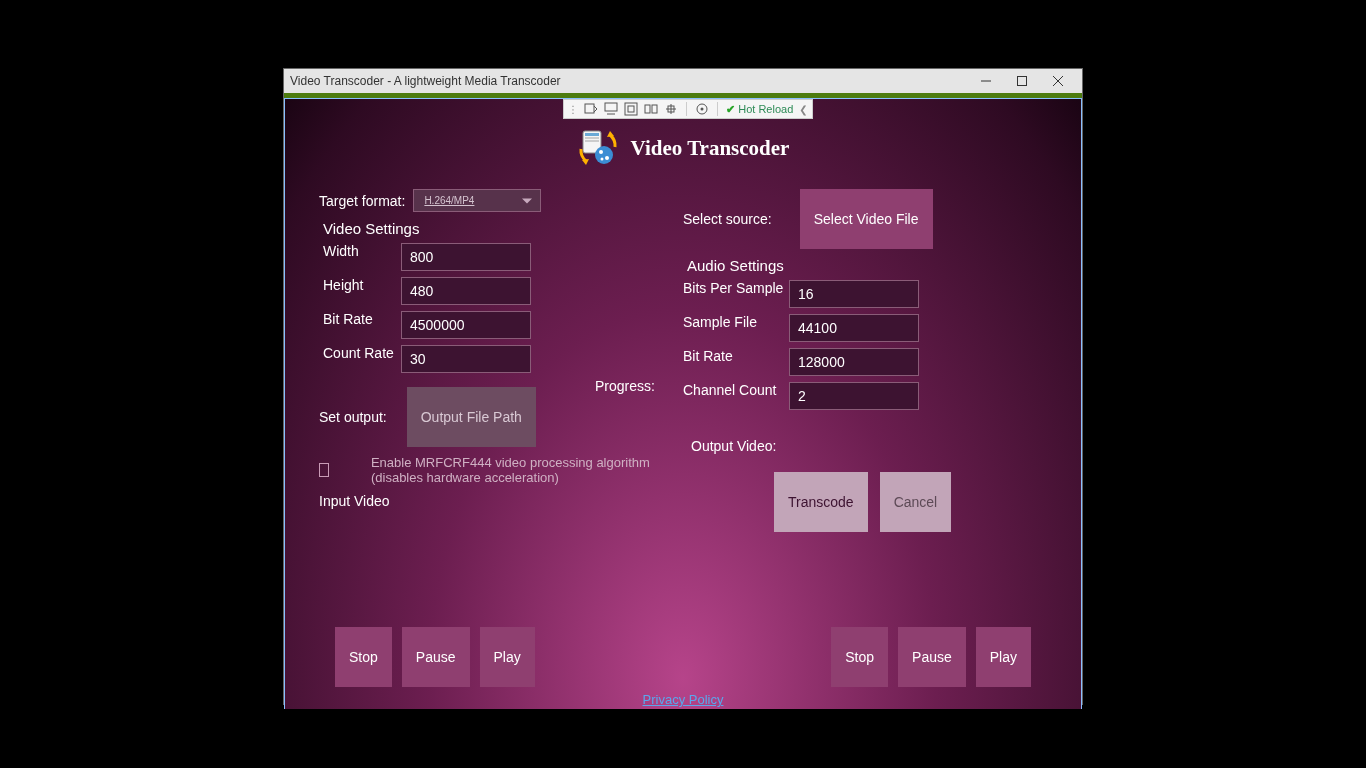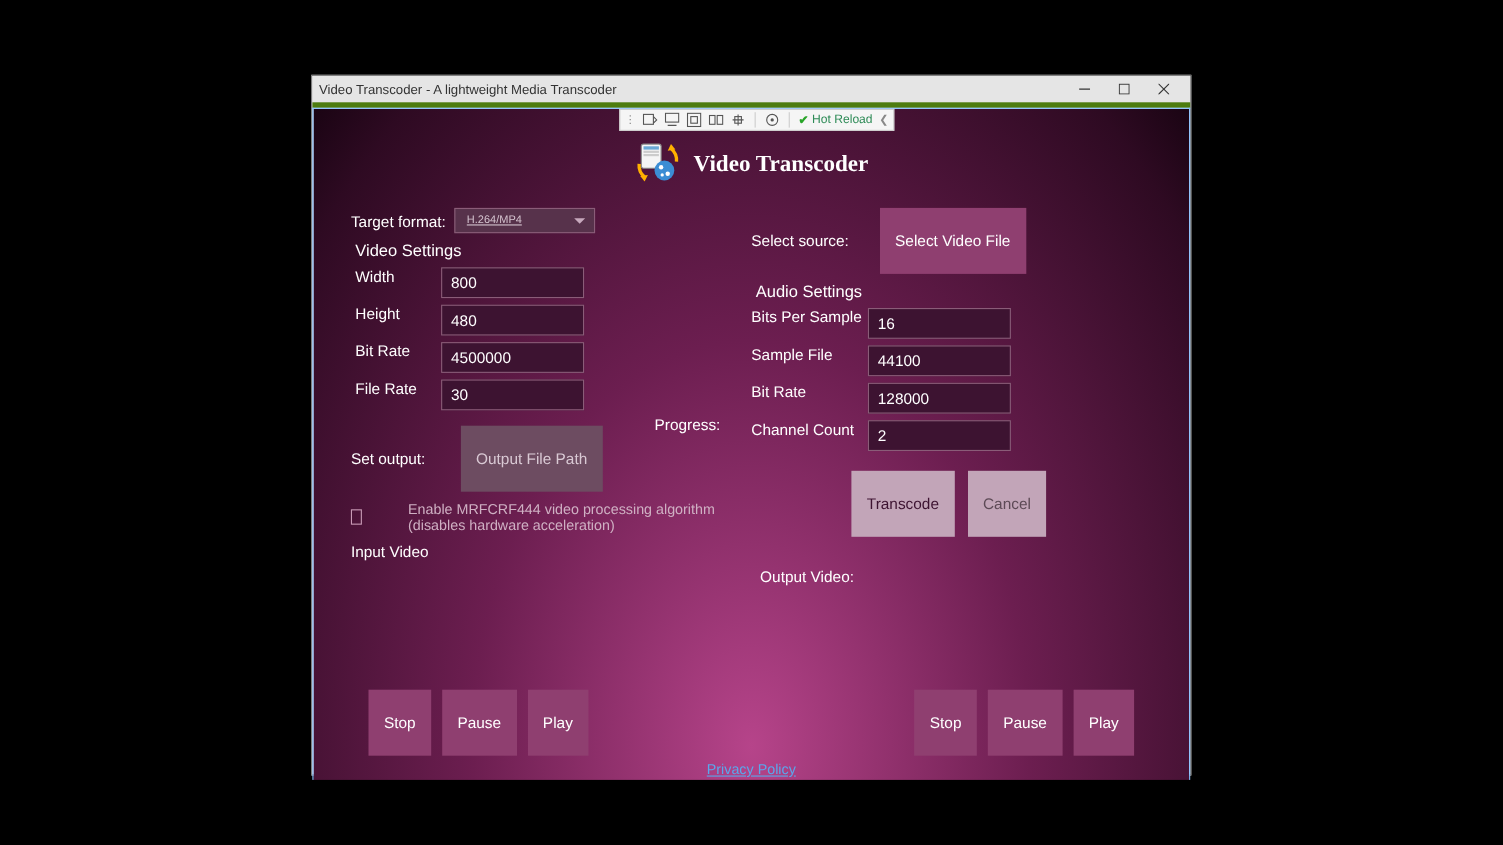--- a/index.html
+++ b/index.html
@@ -283,26 +283,26 @@
           </div>
           <div class="form-row">
             <span class="flabel">Height</span>
             <input class="tinput" value="480" style="">
           </div>
           <div class="form-row">
             <span class="flabel">Bit Rate</span>
             <input class="tinput" value="4500000" style="">
           </div>
           <div class="form-row">
-            <span class="flabel">File Rate</span>
+            <span class="flabel">Count Rate</span>
             <input class="tinput" value="30" style="">
           </div>
           <div class="progress-label">Progress:</div>
 
-          <div class="row" style="margin-top:14px; gap:32px; align-items:center;">
+          <div class="row" style="margin-top:14px; gap:20px; align-items:center;">
             <span class="lbl">Set output:</span>
             <button class="btn disabled">Output File Path</button>
           </div>
 
           <div class="row" style="margin-top:6px;gap:32px;">
             <span class="checkbox"></span>
             <span class="muted" style="font-size:13px;">Enable MRFCRF444 video processing algorithm (disables hardware acceleration)</span>
           </div>
 
           <div class="row" style="margin-top:0;">
@@ -326,27 +326,27 @@
           </div>
           <div class="form-row">
             <span class="flabel-r">Bit Rate</span>
             <input class="tinput" value="128000" style="">
           </div>
           <div class="form-row">
             <span class="flabel-r">Channel Count</span>
             <input class="tinput" value="2" style="">
           </div>
 
+          <div class="row" style="margin-top:28px; padding-left:8px;">
+            <span class="lbl">Output Video:</span>
+          </div>
+
           <div class="row" style="margin-top:18px; gap:12px; justify-content:flex-start; padding-left:91px;">
             <button class="btn light" style="background:#c2a5b8;color:#3d1331;">Transcode</button>
             <button class="btn light" style="background:#c2a5b8;color:#5d4a56;">Cancel</button>
-          </div>
-
-          <div class="row" style="margin-top:28px; padding-left:8px;">
-            <span class="lbl">Output Video:</span>
           </div>
         </div>
       </div>
     </div>
 
     <div class="bottom-controls">
       <div class="group">
         <button class="btn">Stop</button>
         <button class="btn">Pause</button>
         <button class="btn">Play</button>

